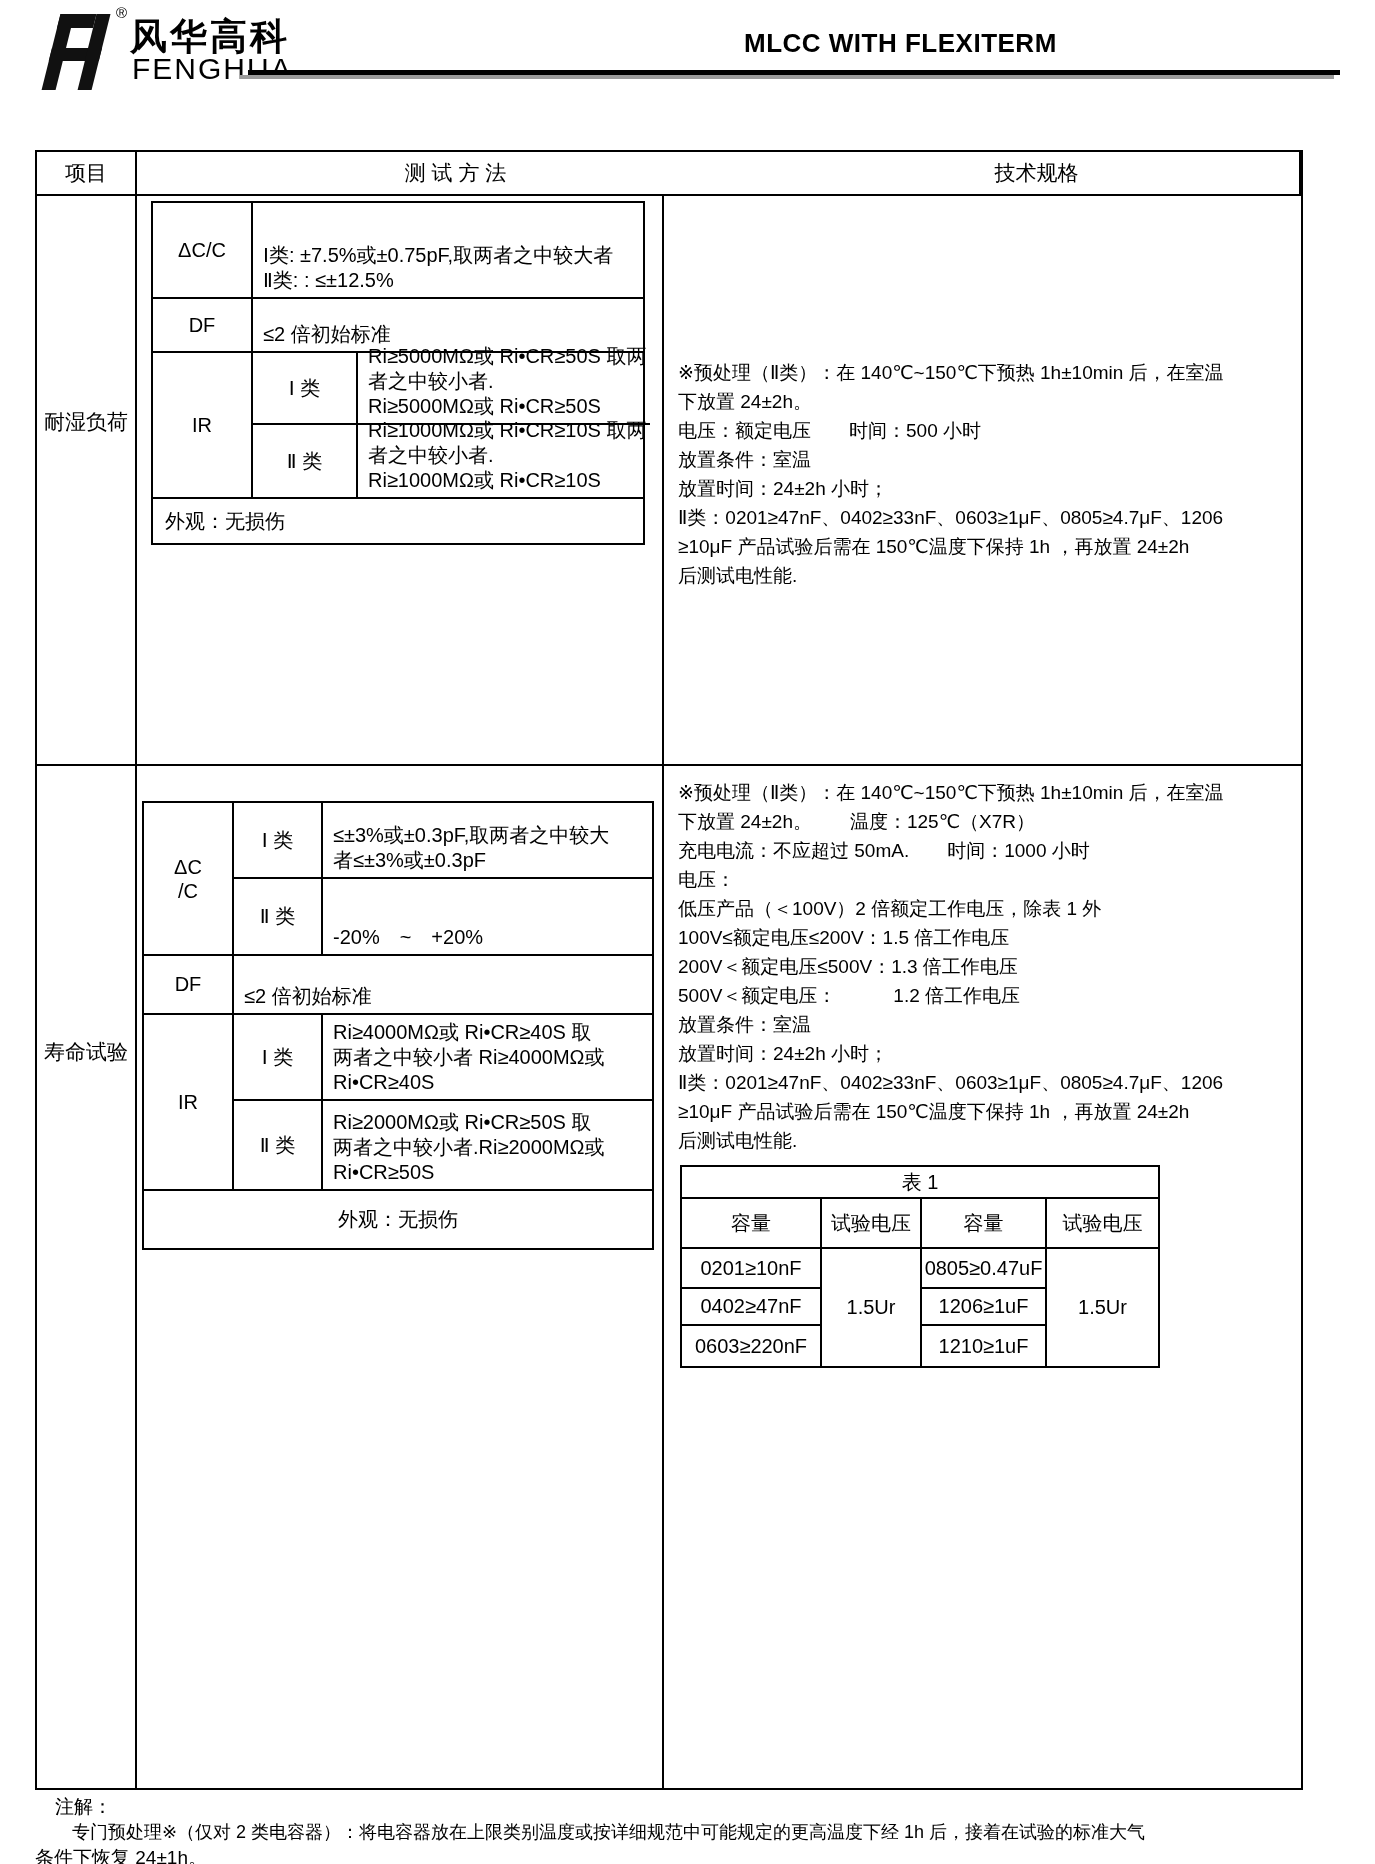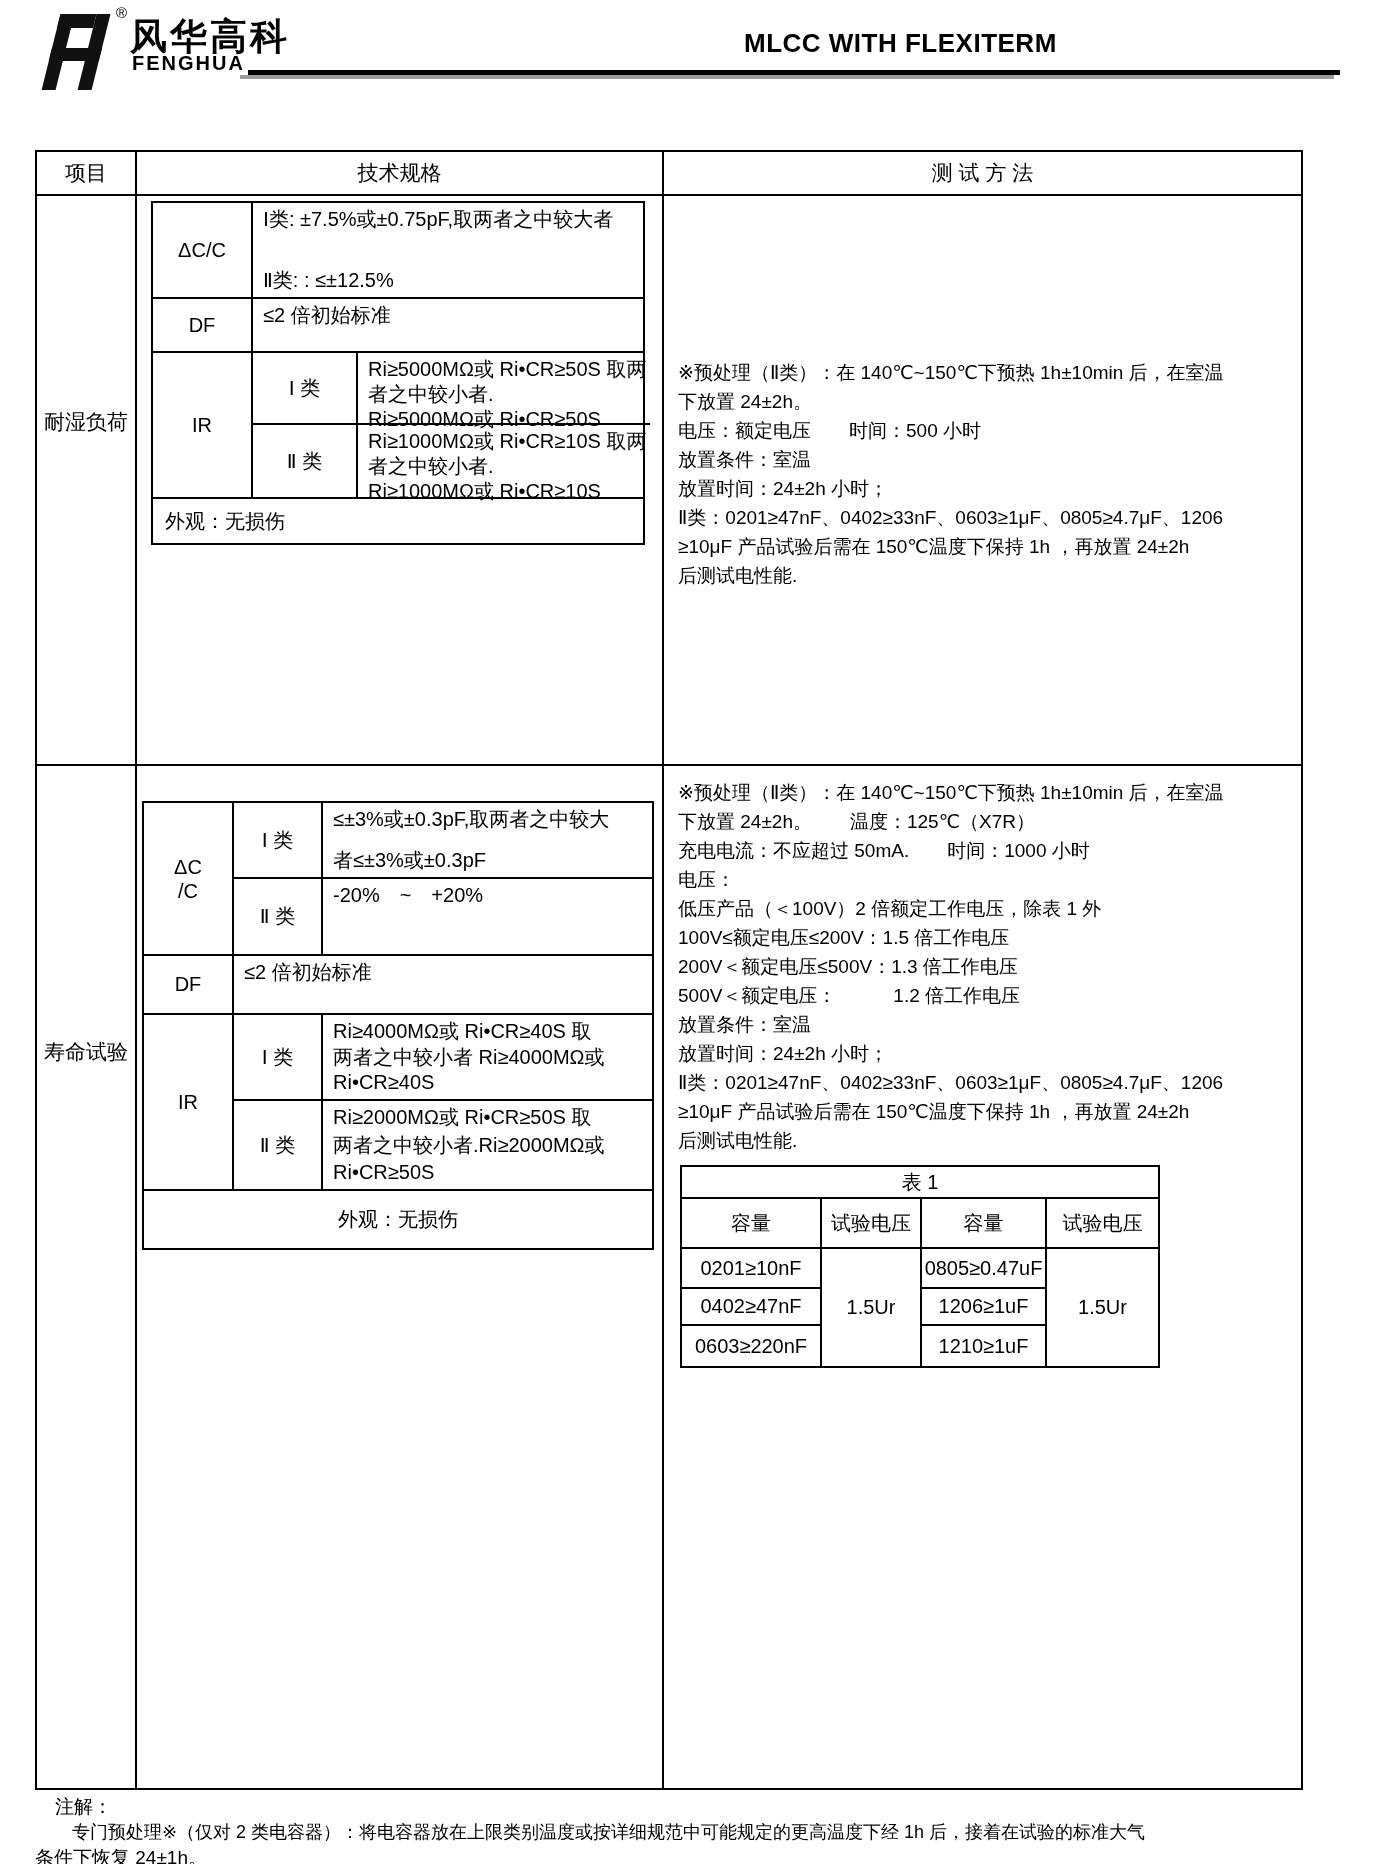--- a/index.html
+++ b/index.html
@@ -3,21 +3,21 @@
 <meta charset="utf-8">
 <style>
   *{box-sizing:border-box;margin:0;padding:0}
   body{background:#e8e8e8;font-family:"Liberation Sans","DejaVu Sans",sans-serif;color:#000}
   .page{position:relative;width:1375px;height:1864px;background:#fff;overflow:hidden;margin:0 auto}
 
   
   .logo{position:absolute;left:36px;top:8px;width:80px;height:88px}
   .reg{position:absolute;left:116px;top:4px;font-size:15px}
   .brand-cn{position:absolute;left:130px;top:12px;font-size:37px;font-weight:bold;letter-spacing:3px}
-  .brand-en{position:absolute;left:132px;top:52px;font-size:20px;font-weight:bold;letter-spacing:2px}
+  .brand-en{position:absolute;left:132px;top:52px;font-size:30px;font-weight:normal;letter-spacing:2px}
   .doc-title{position:absolute;left:744px;top:28px;font-size:26px;font-weight:bold;letter-spacing:.5px}
   .rule-b{position:absolute;left:248px;top:70px;width:1092px;height:5px;background:#000}
   .rule-g{position:absolute;left:240px;top:75px;width:1094px;height:4px;background:#9a9a9a}
 
   
   .outer{position:absolute;left:35px;top:150px;width:1268px;height:1640px;border:2px solid #000;display:flex;flex-direction:column}
   .thead{display:flex;height:44px;border-bottom:2px solid #000;flex:none}
   .th{display:flex;align-items:center;justify-content:center;font-size:21px}
   .w-item{width:100px;border-right:2px solid #000;flex:none}
   .w-spec{width:527px;border-right:2px solid #000;flex:none}
@@ -38,21 +38,21 @@
   .inner.i1{left:14px;top:5px;width:494px}
   .inner.i2{left:5px;top:35px;width:512px}
   .irow{display:flex;border-bottom:2px solid #000}
   .irow.last{border-bottom:none}
   .ilabel{display:flex;flex-direction:column;align-items:center;justify-content:center;border-right:2px solid #000;flex:none;font-size:20px}
   .i1 .ilabel{width:100px}
   .i2 .ilabel{width:90px}
   .iclass{display:flex;align-items:center;justify-content:center;border-right:2px solid #000;flex:none;font-size:20px}
   .i1 .iclass{width:105px}
   .i2 .iclass{width:89px}
-  .itext{flex:1;padding:4px 4px 4px 10px;font-size:20px;display:flex;flex-direction:column;justify-content:space-between}
+  .itext{flex:1;padding:4px 4px 4px 10px;font-size:20px;display:flex;flex-direction:column;justify-content:flex-end}
   .sline{line-height:25px;white-space:pre}
   .lblline{line-height:24px;text-align:center}
   .sub{flex:1;display:flex;flex-direction:column}
   .subrow{display:flex;border-bottom:2px solid #000}
   .subrow.last{border-bottom:none}
   .h96{height:96px}.h54{height:54px}.h72{height:72px}.h44{height:44px}
   .h76{height:76px}.h75{height:75px}.h59{height:59px}.h86{height:86px}.h88{height:88px}.h57{height:57px}
   .appear-left{display:flex;align-items:center;padding-left:12px;font-size:20px;flex:1}
   .appear-center{display:flex;align-items:center;justify-content:center;font-size:20px;flex:1}
 
@@ -90,22 +90,22 @@
   <div class="brand-cn">风华高科</div>
   <div class="brand-en">FENGHUA</div>
   <div class="doc-title">MLCC WITH FLEXITERM</div>
   <div class="rule-b"></div>
   <div class="rule-g"></div>
 
   <div class="outer">
 
     <div class="thead">
       <div class="th w-item">项目</div>
+      <div class="th w-method">测 试 方 法</div>
       <div class="th w-spec">技术规格</div>
-      <div class="th w-method">测 试 方 法</div>
     </div>
 
     <div class="trow1">
       <div class="item-cell r1">耐湿负荷</div>
 
       <div class="spec-cell">
         <div class="inner i1">
           <div class="irow h96">
             <div class="ilabel">ΔC/C</div>
             <div class="itext">

